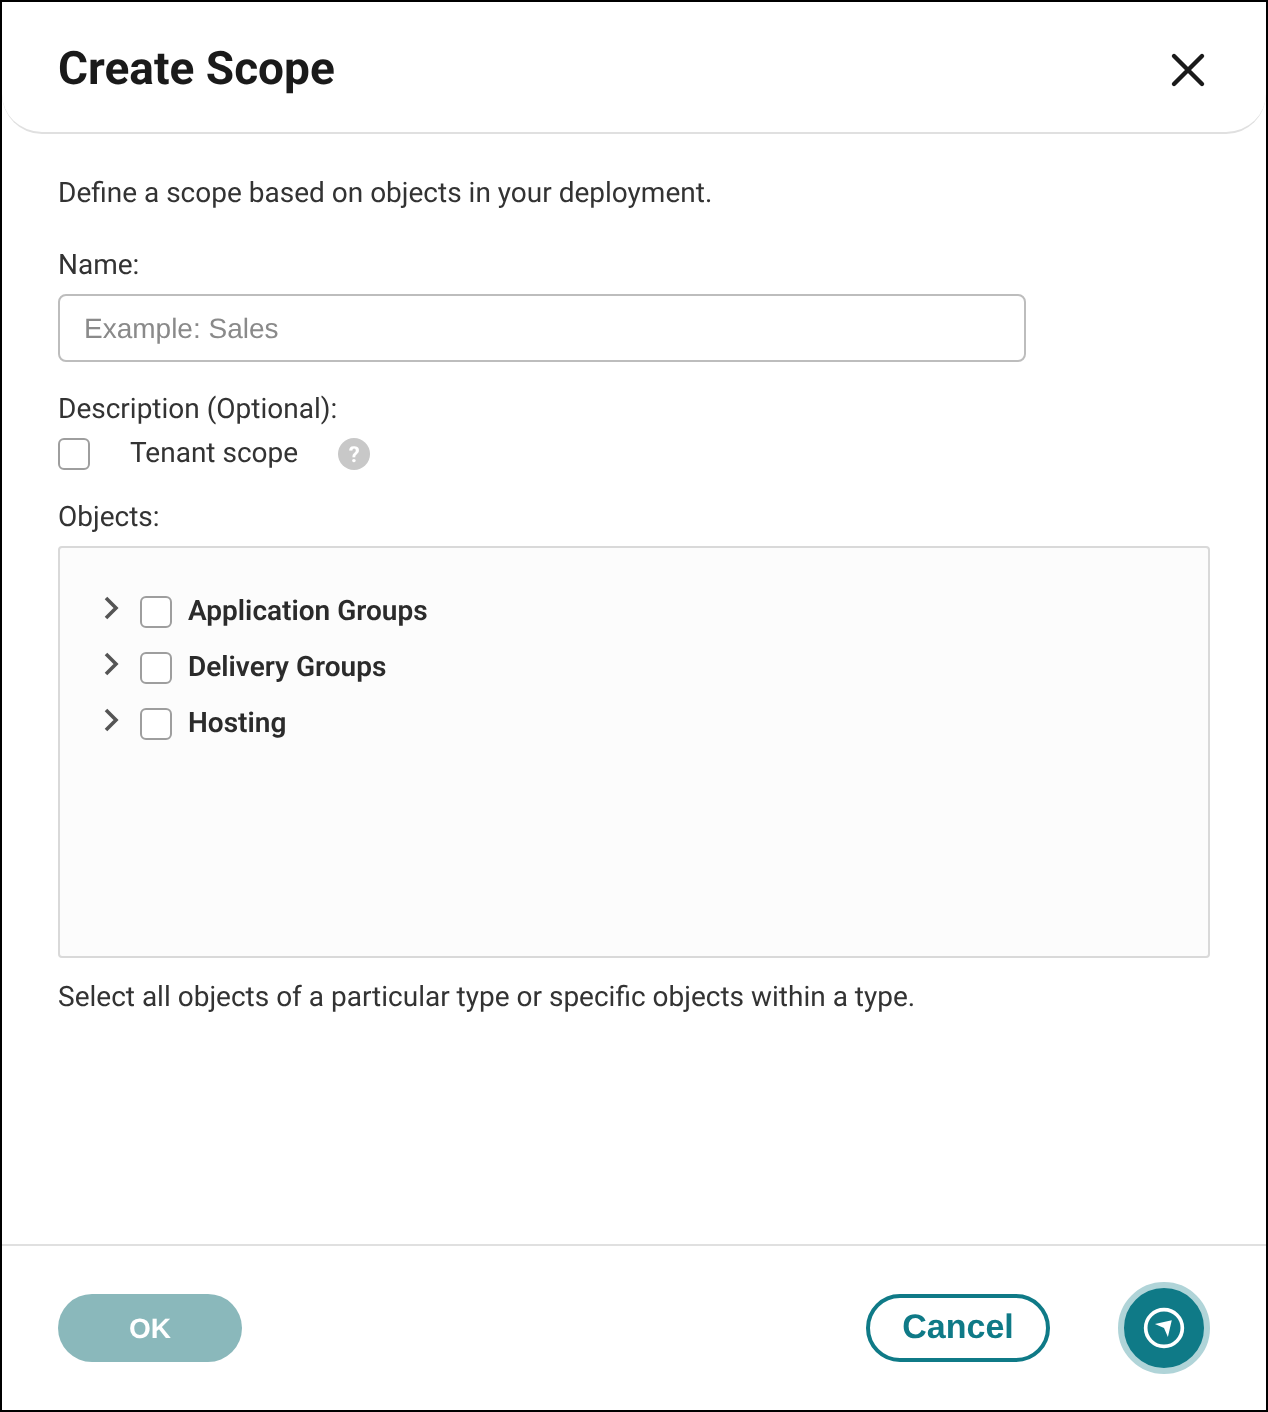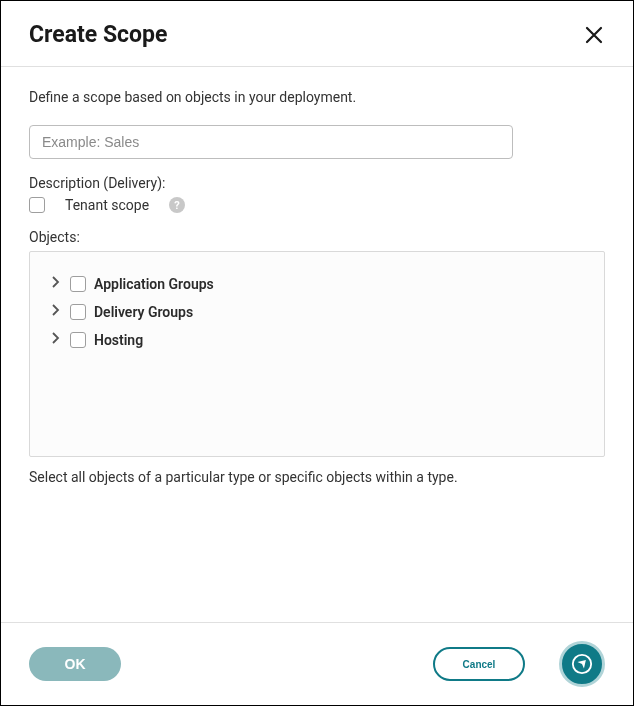--- a/index.html
+++ b/index.html
@@ -16,20 +16,21 @@
       display: flex;
       flex-direction: column;
       color: #333;
     }
     .header {
       display: flex;
       justify-content: space-between;
       align-items: center;
       padding: 20px 28px 18px 28px;
       border-bottom: 1px solid #e0e0e0;
+      border-radius: 20px;
     }
     .title {
       font-size: 23px;
       font-weight: 700;
       color: #1a1a1a;
     }
     .close-icon {
       cursor: pointer;
       width: 22px;
       height: 22px;
@@ -158,21 +159,21 @@
       font-weight: 600;
       cursor: pointer;
     }
     .btn-secondary {
       background: #fff;
       color: #0f7a87;
       border: 2px solid #0f7a87;
       border-radius: 18px;
       height: 34px;
       width: 92px;
-      font-size: 10px;
+      font-size: 17px;
       font-weight: 600;
       cursor: pointer;
     }
     .fab {
       width: 46px;
       height: 46px;
       border-radius: 50%;
       background: #0f7a87;
       border: 3px solid #b0d4d8;
       display: flex;
@@ -194,23 +195,24 @@
   <div class="close-icon">
     <svg viewBox="0 0 18 18">
         <path d="M2 2 L16 16 M16 2 L2 16" stroke="#1a1a1a" stroke-width="2.2" fill="none" stroke-linecap="round"></path>
       </svg>
   </div>
 </div>
 
 <div class="content">
   <div class="intro">Define a scope based on objects in your deployment.</div>
 
+  <div class="field-label">Name:</div>
   <input class="text-input" type="text" placeholder="Example: Sales" style="">
 
-  <div class="field-label">Description (Delivery):</div>
+  <div class="field-label">Description (Optional):</div>
 
   <div class="checkbox-row">
     <div class="cbox"></div>
     <div class="cbox-label">Tenant scope</div>
     <div class="help-icon">?</div>
   </div>
 
   <div class="field-label">Objects:</div>
 
   <div class="objects-box">

